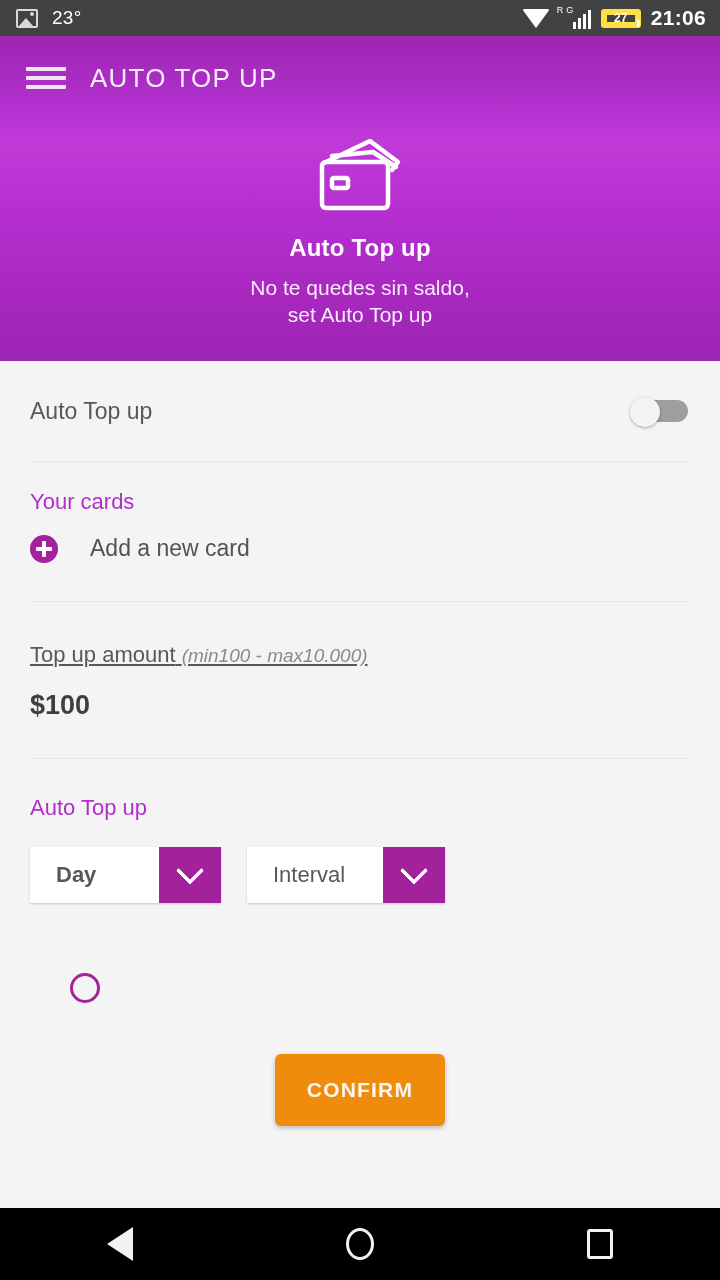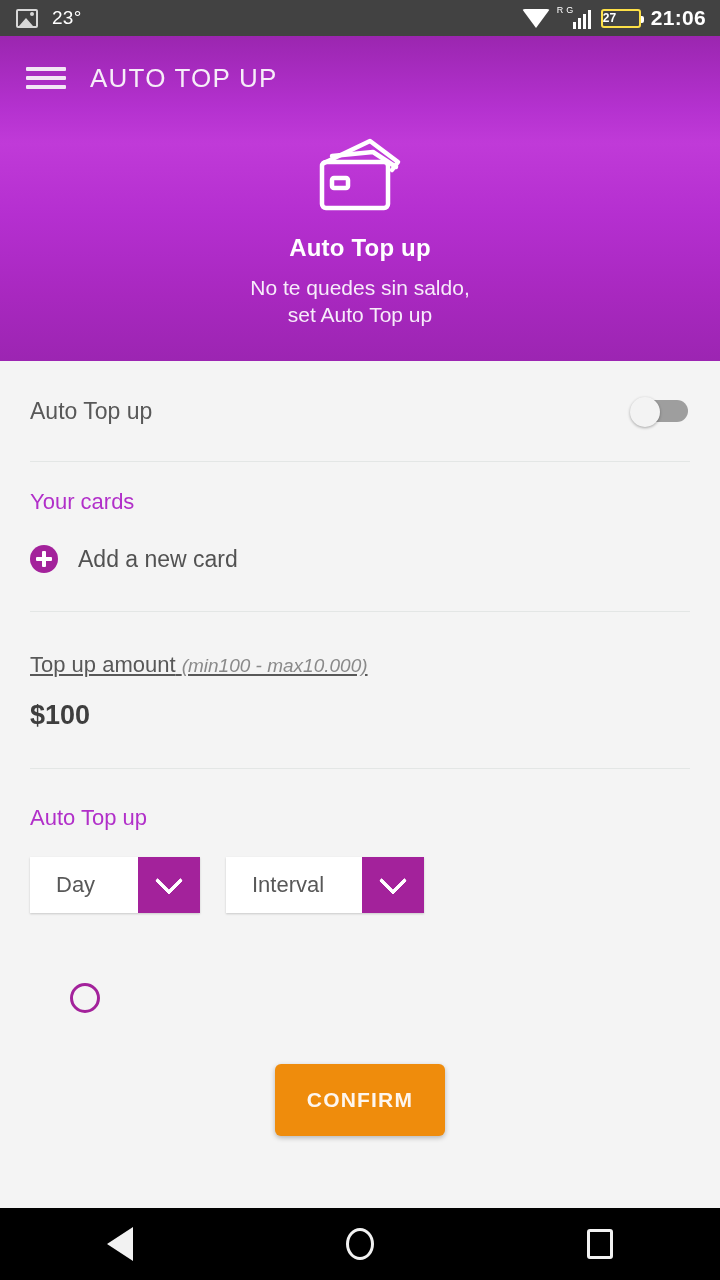--- a/index.html
+++ b/index.html
@@ -28,22 +28,22 @@
     content:""; position:absolute; right:2px; top:1px; width:4px; height:4px;
     border-radius:50%; background:#d8d8d8;
   }
   .temp{ font-size:19px; letter-spacing:.3px; color:#ffffff; }
   .status-right{ display:flex; align-items:center; gap:10px; }
   .wifi-icon{ width:0; height:0; border-left:14px solid transparent; border-right:14px solid transparent; border-top:19px solid #ffffff; border-radius:3px; }
   .signal-wrap{ position:relative; display:flex; align-items:flex-end; gap:2px; height:22px; padding-left:13px;}
   .signal-wrap .bar{ width:3px; background:#ffffff; }
   .rg{ position:absolute; left:-3px; top:-1px; font-size:9px; line-height:9px; letter-spacing:0px; display:flex; gap:3px; }
   .battery{
-    width:40px; height:19px; border:2px solid #fde047; border-radius:3px;
-    display:flex; align-items:center; position:relative;
+    width:40px; height:19px; border:6px solid #fde047; border-radius:3px;
+    display:flex; align-items:center; justify-content:center; position:relative;
     font-size:12px; font-weight:bold;
   }
   .battery:after{ content:""; position:absolute; right:-5px; top:5px; width:3px; height:7px; background:#ffffff; border-radius:0 2px 2px 0;}
   .clock{ font-size:21px; font-weight:bold; letter-spacing:.3px; }
 
   
   .hero{
     position:absolute; top:36px; left:0; width:720px; height:325px;
     background:linear-gradient(180deg,#9b26b0 0%, #b431cf 22%, #c03ad8 33%, #b52fd0 55%, #a828bf 80%, #9c25b2 100%);
   }
@@ -66,21 +66,21 @@
   .switch .track{ position:absolute; right:0; top:3px; width:44px; height:22px; border-radius:11px; background:#9e9e9e; }
   .switch .knob{
     position:absolute; left:0; top:0; width:30px; height:30px; border-radius:50%;
     background:#f3f3f3; box-shadow:0 1px 3px rgba(0,0,0,.32);
   }
   .divider{ height:1px; background:#e3e6e5; margin:0 30px; }
 
   .section{ padding:0 30px; }
   .section-title{ color:#b12fc9; font-size:22px; }
   .cards-block{ padding-top:27px; }
-  .add-card{ display:flex; align-items:center; gap:20px; margin-top:30px; cursor:pointer; }
+  .add-card{ display:flex; align-items:flex-start; gap:32px; margin-top:20px; cursor:pointer; }
   .plus-icon{
     width:28px; height:28px; border-radius:50%; background:#a3229b; position:relative; flex:none;
   }
   .plus-icon:before, .plus-icon:after{
     content:""; position:absolute; background:#ffffff; border-radius:1px;
   }
   .plus-icon:before{ left:50%; top:6px; width:4px; height:16px; transform:translateX(-50%); }
   .plus-icon:after{ top:50%; left:6px; height:4px; width:16px; transform:translateY(-50%); }
   .add-card .txt{ font-size:23px; color:#525252; }
   .cards-block-bottom{ height:38px; }
@@ -91,21 +91,21 @@
   .amount-value{ font-size:27px; font-weight:bold; color:#3e3e3e; margin-top:22px; }
   .amount-bottom{ height:37px; }
 
   .schedule-block{ padding-top:36px; }
   .selects{ display:flex; gap:26px; margin-top:26px; }
   .select{ display:flex; height:56px; box-shadow:0 1px 2px rgba(0,0,0,.18); }
   .select .field{
     background:#ffffff; display:flex; align-items:center; padding-left:26px;
     font-size:22px; color:#585858;
   }
-  .select.day .field{ width:108px; }
+  .select.day .field{ width:129px;font-weight:bold; }
   .select.interval .field{ width:136px; }
   .select .btn{
     width:62px; background:#a3229b; display:flex; align-items:center; justify-content:center; cursor:pointer;
   }
   .chev{ width:20px; height:20px; border-right:4px solid #ffffff; border-bottom:4px solid #ffffff; transform:rotate(45deg) translate(-3px,-3px); border-radius:2px; }
 
   .terms{ display:flex; align-items:center; gap:24px; margin-top:70px; padding-left:40px; cursor:pointer; }
   .radio{ width:30px; height:30px; border-radius:50%; border:3px solid #a3229b; flex:none; }
   .terms .txt{ font-size:22px; color:#4e4e4e; }
 

